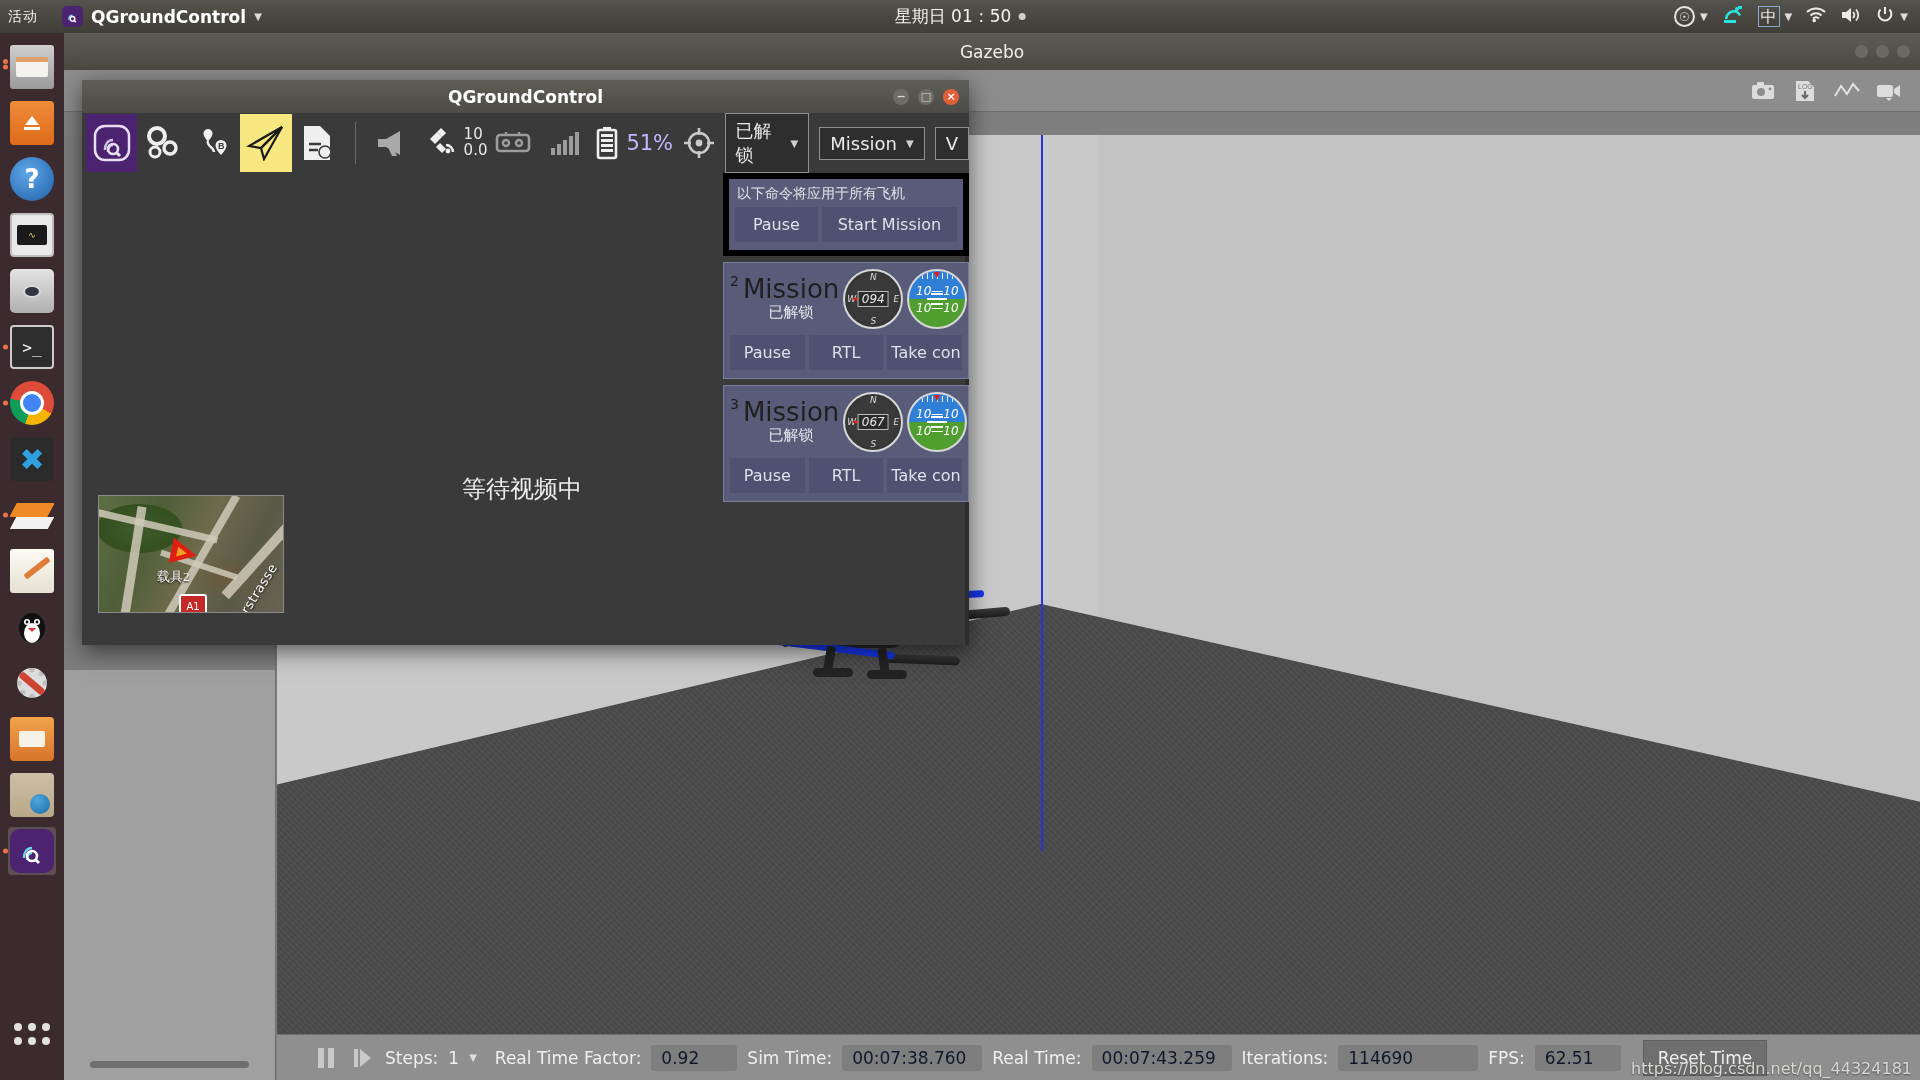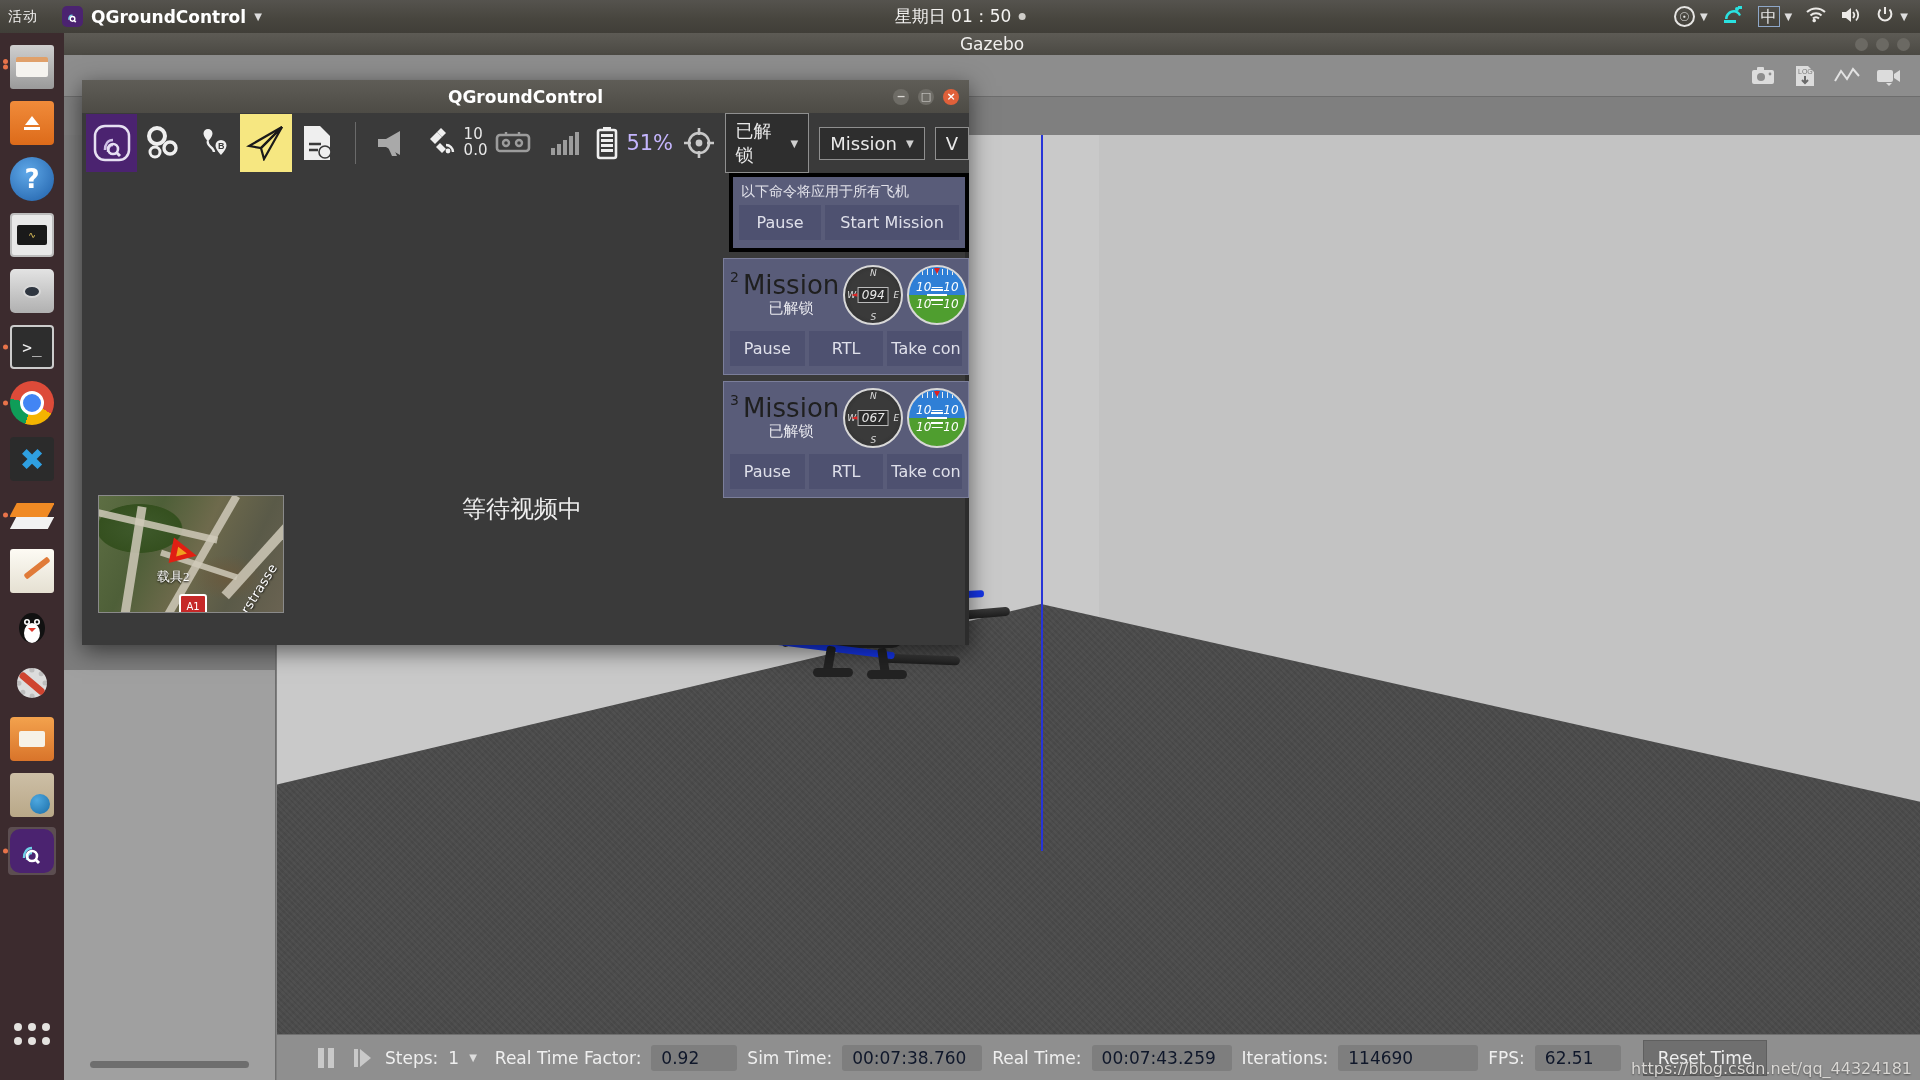--- a/index.html
+++ b/index.html
@@ -95,21 +95,21 @@
   .launch-apps { margin-top: auto; margin-bottom: 22px; }
   .grid-dots { display:grid; grid-template-columns: repeat(3,8px); gap:6px; }
   .grid-dots i { width:8px;height:8px;background:#e4e2df;border-radius:50%; display:block;}
 
   
   #gazebo-window {
     position: absolute; left: 64px; top: 33px; width: 1856px; height: 1047px;
     background: #7f7f7f; z-index: 10;
   }
   #gz-title {
-    height: 22px; background: linear-gradient(to bottom,#5d5b55,#4b4943);
+    height: 37px; background: linear-gradient(to bottom,#5d5b55,#4b4943);
     display:flex; align-items:center; justify-content:center; position:relative;
     color:#f0efed; font-size:17px;
   }
   #gz-title .wbtns { position:absolute; right:10px; display:flex; gap:8px; }
   .wb { width:13px;height:13px;border-radius:50%;background:#6b6963; }
   #gz-menubar {
     height: 30px; background:#2c2c2c; display:flex; align-items:center;
     gap: 28px; padding-left: 14px; color:#bdd1e6; font-size:16px;
   }
   #gz-toolbar {
@@ -215,21 +215,21 @@
     border:1px solid #8f8f8f; background:#2e2e2e; color:#e9e9e9;
     padding: 5px 10px; font-size:18px; display:flex; align-items:center; gap:9px;
   }
   .combo .cv { font-size:10px; color:#cfcfcf; }
   #qgc-body { flex:1; position:relative; background:#3a3a3a; overflow:hidden; }
   #video-area {
     position:absolute; left:0; top:0; right:0; bottom:0;
     display:flex; align-items:center; justify-content:center;
     color:#e9e9e9; font-size:24px;
   }
-  #video-wait { position:absolute; left: 380px; top: 300px; font-size: 24px; color:#eeeeee;margin-top:20px;}
+  #video-wait { position:absolute; left: 380px; top: 300px; font-size: 24px; color:#eeeeee;}
   #map-thumb {
     position:absolute; left: 16px; bottom: 32px; width: 186px; height: 118px;
     border: 1px solid #8a8a8a; overflow:hidden;
     background:
       radial-gradient(ellipse 70px 40px at 22% 28%, #3f5a2c, #35501f 60%, transparent 62%),
       radial-gradient(ellipse 55px 35px at 70% 70%, #6a5a3e, transparent 65%),
       linear-gradient(115deg,#5d6e43 0%,#4e5f38 28%,#6e6a4c 52%,#5a5a48 75%,#6a6352 100%);
   }
   .road { position:absolute; background:#cfc9b8; opacity:.85; }
   #map-thumb .lbl-str {
@@ -264,21 +264,21 @@
   #mv-radios {
     display:flex; align-items:center; justify-content:flex-end;
     gap: 18px; height: 44px; padding-right: 10px; color:#f0f0f0; font-size:17px;
   }
   .radio { display:flex; align-items:center; gap:5px; }
   .rdot {
     width:17px;height:17px;border-radius:50%;background:#f4f4f4;
     display:flex;align-items:center;justify-content:center;
   }
   .rdot.on::after { content:""; width:9px;height:9px;border-radius:50%;background:#131313; }
-  .mv-card { background:#595c79; border:4px solid #000000; margin-bottom: 6px; margin-left: 6px; }
+  .mv-card { background:#595c79; border:6px solid #000000; margin-bottom: 6px; }
   .mv-hdr { color:#e2e2ea; font-size:14px; padding: 6px 8px 4px 8px; }
   .mv-btnrow { display:flex; gap:4px; padding: 0 6px 8px 6px; }
   .mv-btn {
     background:#4e5170; color:#dfe0ea; font-size:16px;
     padding: 8px 4px; text-align:center; flex:1; white-space:nowrap; overflow:hidden;
   }
   .veh-card { background:#595c79; border:1px solid #7b7e9a; margin-bottom: 6px; }
   .veh-top { display:flex; align-items:center; padding: 6px 0 6px 6px; gap: 4px; }
   .veh-id { color:#1d1d1d; font-size:14px; align-self:flex-start; margin-top:4px;}
   .veh-names { display:flex; flex-direction:column; }

